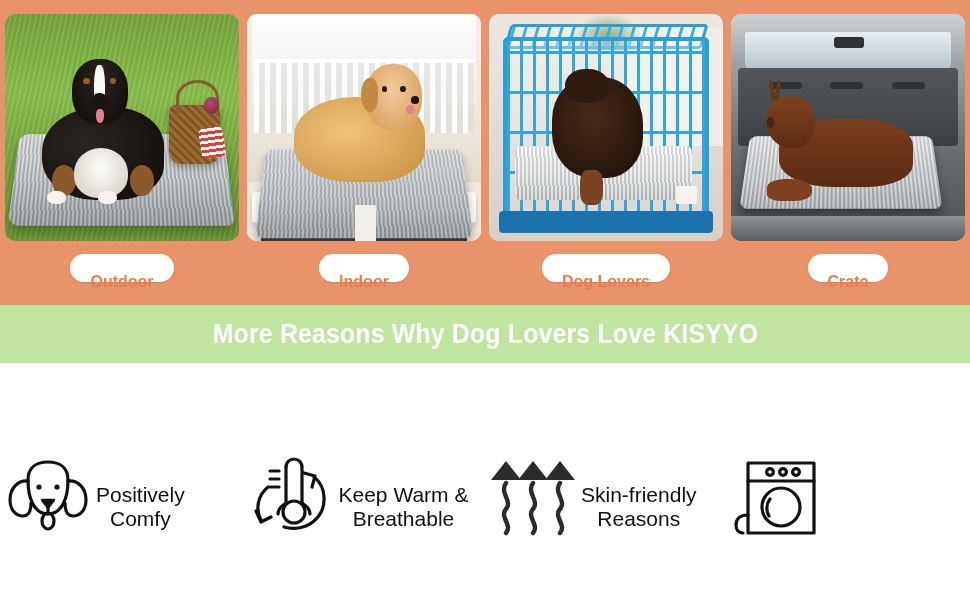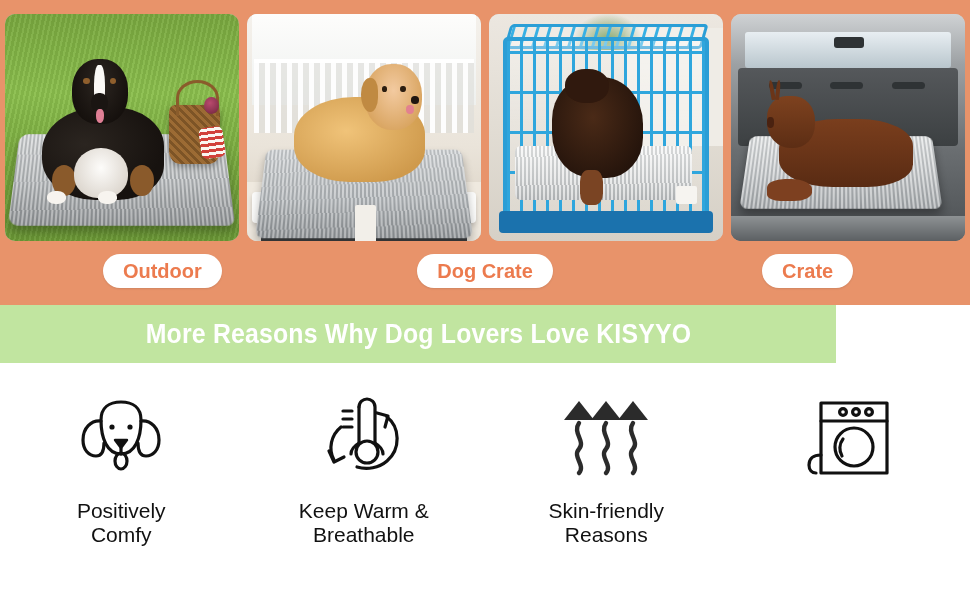--- a/index.html
+++ b/index.html
@@ -189,34 +189,34 @@
   
   .pills {
     position: absolute; left: 0; top: 254px;
     width: 970px; height: 34px;
     display: flex; padding: 0 5px; gap: 8px;
   }
   .pill-cell { flex: 1 1 0; display: flex; justify-content: center; }
   .pill {
     background: #ffffff;
     color: #ec7b4e;
-    font-size: 20px;
+    font-size: 16px;
     font-weight: 700;
     line-height: 34px;
-    height: 34px;
-    padding: 0 20px;
+    height: 28px;
+    padding: 11px 20px;
     border-radius: 17px;
     white-space: nowrap;
     box-shadow: 0 1px 2px rgba(0,0,0,.10);
   }
 
   
   .green-banner {
     position: absolute; left: 0; top: 305px;
-    width: 836px; height: 58px;
+    width: 970px; height: 58px;
     background: #c1e5a0;
     display: flex; align-items: center; justify-content: center;
   }
   .green-banner .headline {
     color: #ffffff;
     font-size: 27px;
     font-weight: 700;
     letter-spacing: .2px;
     transform: scaleX(.92);
     white-space: nowrap;
@@ -224,21 +224,21 @@
 
   
   .features {
     position: absolute; left: 0; top: 363px;
     width: 970px; height: 237px;
     background: #ffffff;
     display: flex;
   }
   .feature {
     flex: 1 1 0;
-    display: flex; flex-direction: column;
+    display: flex; flex-direction: row;
     align-items: center; justify-content: flex-start;
     padding-top: 32px;
   }
   .feature-icon { width: 96px; height: 86px; display:flex; align-items:center; justify-content:center; }
   .feature-icon svg { display:block; }
   .feature-label {
     margin-top: 18px;
     text-align: center;
     font-size: 21px;
     line-height: 1.13;
@@ -341,21 +341,24 @@
         <div class="bumper4"></div>
       </div>
 
     </div>
 
     <div class="pills">
       <div class="pill-cell">
         <div class="pill">Outdoor</div>
       </div>
       <div class="pill-cell">
-        <div class="pill">Dog Crate</div>
+        <div class="pill">Indoor</div>
+      </div>
+      <div class="pill-cell">
+        <div class="pill">Dog Lovers</div>
       </div>
       <div class="pill-cell">
         <div class="pill">Crate</div>
       </div>
     </div>
 
   </div>
 
   <div class="green-banner">
     <div class="headline">More Reasons Why Dog Lovers Love KISYYO</div>

